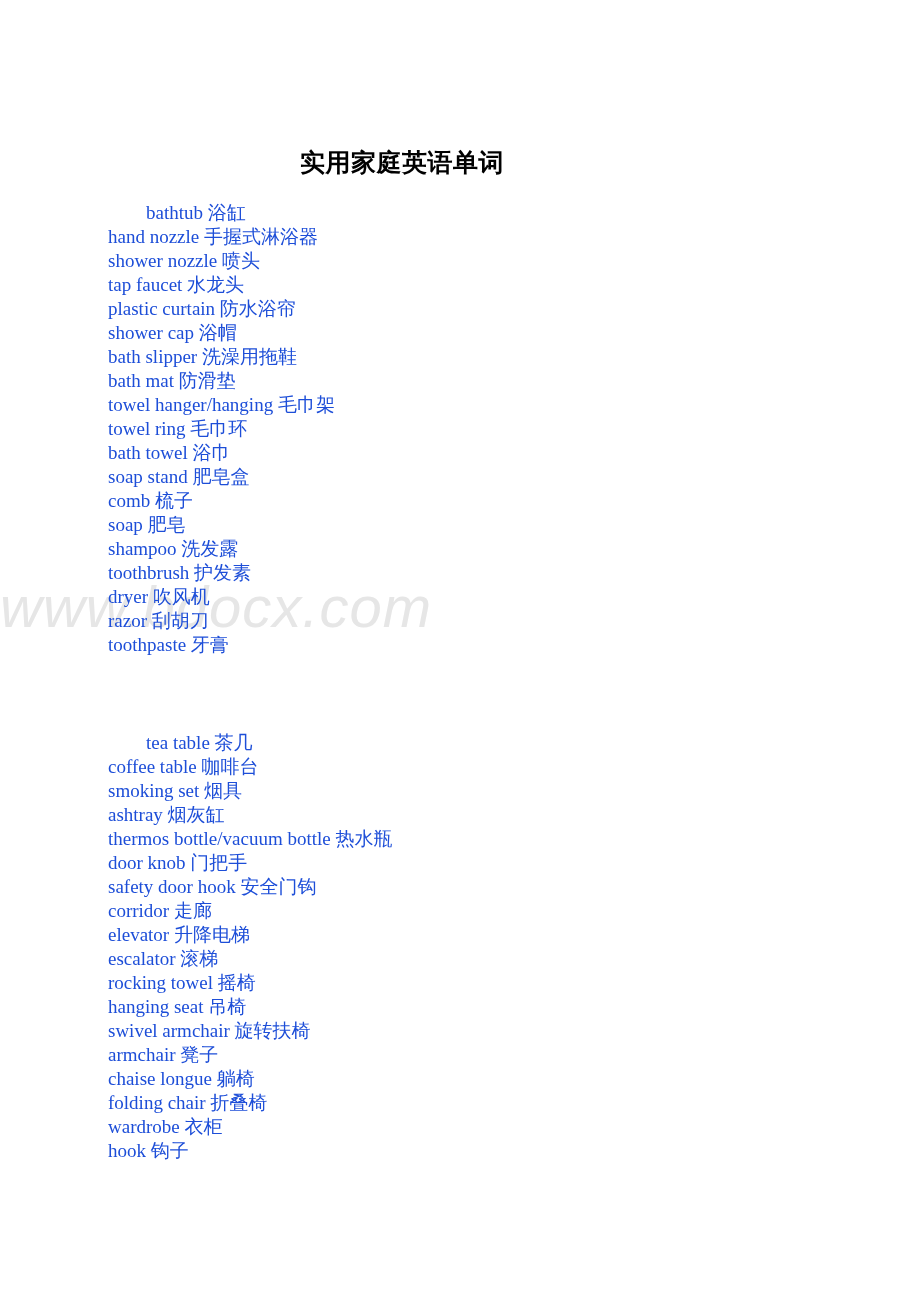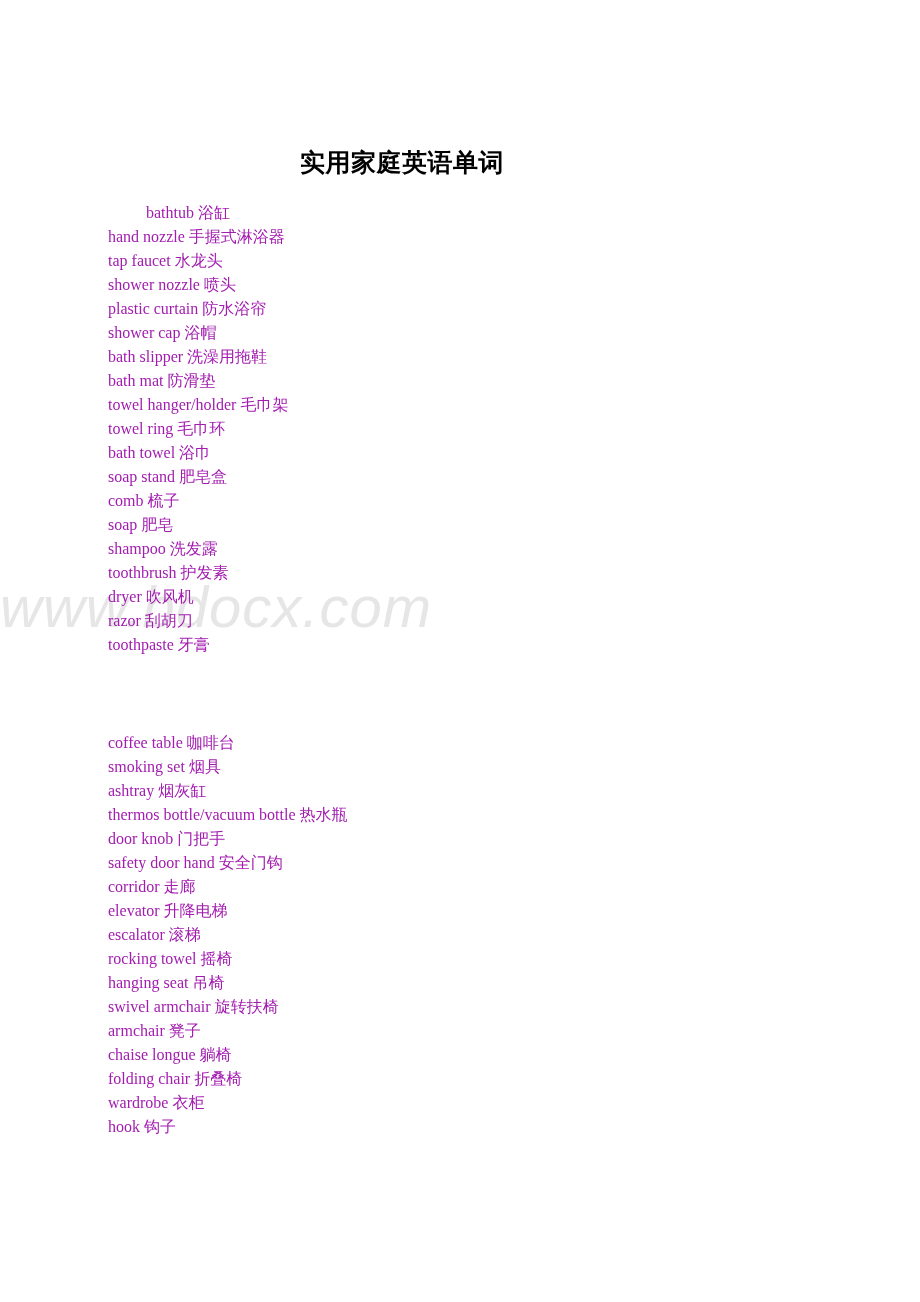--- a/index.html
+++ b/index.html
@@ -58,69 +58,70 @@
     position: absolute;
     left: 108px;
     width: 760px;
   }
 
   #block-bathroom { top: 201px; }
   #block-living   { top: 731px; }
 
   .word-line {
     font-family: "Liberation Serif", "DejaVu Serif", serif;
-    font-size: 16px;
+    font-size: 19px;
     line-height: 24px;
-    color: #a21caf;
+    color: #1d4ed8;
     white-space: nowrap;
   }
   .word-line.indented {
     text-indent: 38px;
   }
 </style>
 </head>
 <body>
 
 <div id="page">
 
   <div id="watermark">www.bdocx.com</div>
 
   <div id="content">
 
     <div class="doc-title">实用家庭英语单词</div>
 
     <div class="word-block" id="block-bathroom">
         <div class="word-line indented">bathtub 浴缸</div>
         <div class="word-line">hand nozzle 手握式淋浴器</div>
+        <div class="word-line">shower nozzle 喷头</div>
         <div class="word-line">tap faucet 水龙头</div>
-        <div class="word-line">shower nozzle 喷头</div>
         <div class="word-line">plastic curtain 防水浴帘</div>
         <div class="word-line">shower cap 浴帽</div>
         <div class="word-line">bath slipper 洗澡用拖鞋</div>
         <div class="word-line">bath mat 防滑垫</div>
-        <div class="word-line">towel hanger/holder 毛巾架</div>
+        <div class="word-line">towel hanger/hanging 毛巾架</div>
         <div class="word-line">towel ring 毛巾环</div>
         <div class="word-line">bath towel 浴巾</div>
         <div class="word-line">soap stand 肥皂盒</div>
         <div class="word-line">comb 梳子</div>
         <div class="word-line">soap 肥皂</div>
         <div class="word-line">shampoo 洗发露</div>
         <div class="word-line">toothbrush 护发素</div>
         <div class="word-line">dryer 吹风机</div>
         <div class="word-line">razor 刮胡刀</div>
         <div class="word-line">toothpaste 牙膏</div>
       </div>
 
     <div class="word-block" id="block-living">
+        <div class="word-line indented">tea table 茶几</div>
         <div class="word-line">coffee table 咖啡台</div>
         <div class="word-line">smoking set 烟具</div>
         <div class="word-line">ashtray 烟灰缸</div>
         <div class="word-line">thermos bottle/vacuum bottle 热水瓶</div>
         <div class="word-line">door knob 门把手</div>
-        <div class="word-line">safety door hand 安全门钩</div>
+        <div class="word-line">safety door hook 安全门钩</div>
         <div class="word-line">corridor 走廊</div>
         <div class="word-line">elevator 升降电梯</div>
         <div class="word-line">escalator 滚梯</div>
         <div class="word-line">rocking towel 摇椅</div>
         <div class="word-line">hanging seat 吊椅</div>
         <div class="word-line">swivel armchair 旋转扶椅</div>
         <div class="word-line">armchair 凳子</div>
         <div class="word-line">chaise longue 躺椅</div>
         <div class="word-line">folding chair 折叠椅</div>
         <div class="word-line">wardrobe 衣柜</div>

